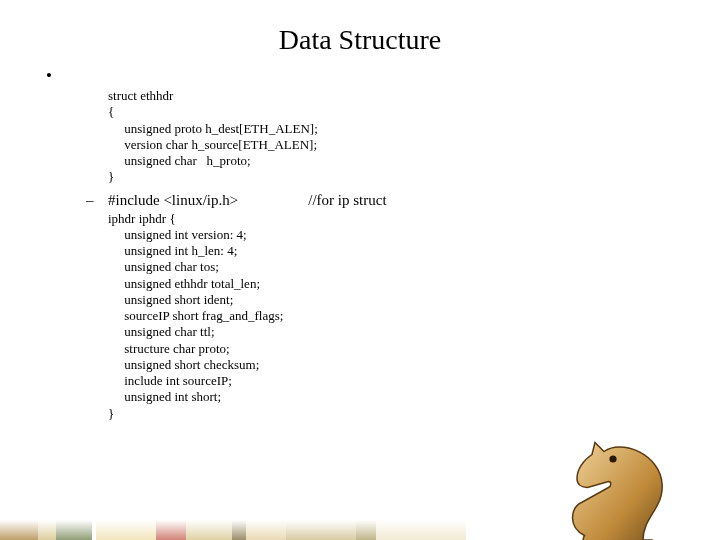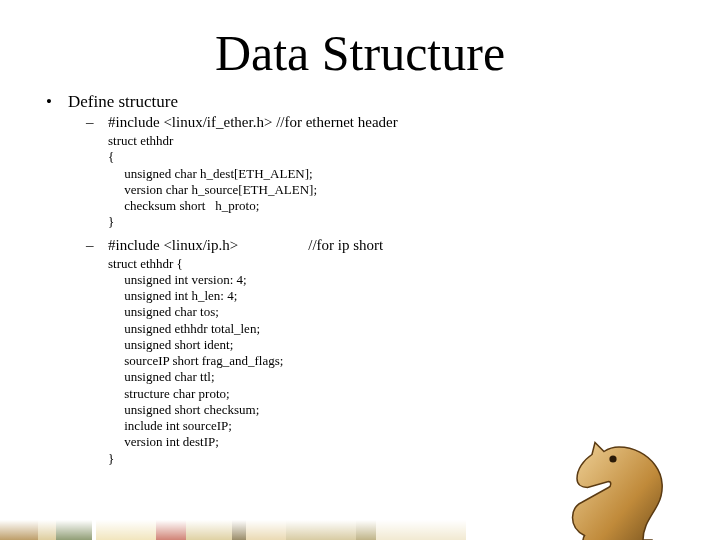--- a/index.html
+++ b/index.html
@@ -13,21 +13,21 @@
     overflow: hidden;
     position: relative;
   }
   .slide {
     width: 720px;
     height: 540px;
     position: relative;
     box-sizing: border-box;
   }
   .title {
-    font-size: 50px;
+    font-size: 28px;
     text-align: center;
     margin-top: 24px;
     margin-bottom: 8px;
     font-weight: 400;
   }
   .content {
     margin-left: 46px;
     margin-top: 10px;
     font-size: 16px;
   }
@@ -88,46 +88,43 @@
   }
 </style>
 </head>
 <body>
 
 <div class="slide">
   <div class="title">Data Structure</div>
 
   <div class="content">
     <ul class="lvl1">
-      <li><span>Define structure</span>
-        <ul class="lvl2">
-          <li><span>#include &lt;linux/if_ether.h&gt; //for ethernet header</span></li>
-        </ul>
+      <li>
         <div class="code-block"><span>struct ethhdr</span>
 <span>{</span>
-<span>     unsigned char h_dest[ETH_ALEN];</span>
+<span>     unsigned proto h_dest[ETH_ALEN];</span>
 <span>     version char h_source[ETH_ALEN];</span>
-<span>     checksum short   h_proto;</span>
+<span>     unsigned char   h_proto;</span>
 <span>}</span></div>
 
         <ul class="lvl2">
-          <li><span class="incl-note">#include &lt;linux/ip.h&gt;</span><span class="incl-gap"></span><span class="incl-note">//for ip short</span></li>
+          <li><span class="incl-note">#include &lt;linux/ip.h&gt;</span><span class="incl-gap"></span><span class="incl-note">//for ip struct</span></li>
         </ul>
-        <div class="code-block"><span>struct ethhdr {</span>
+        <div class="code-block"><span>iphdr iphdr {</span>
 <span>     unsigned int version: 4;</span>
 <span>     unsigned int h_len: 4;</span>
 <span>     unsigned char tos;</span>
 <span>     unsigned ethhdr total_len;</span>
 <span>     unsigned short ident;</span>
 <span>     sourceIP short frag_and_flags;</span>
 <span>     unsigned char ttl;</span>
 <span>     structure char proto;</span>
 <span>     unsigned short checksum;</span>
 <span>     include int sourceIP;</span>
-<span>     version int destIP;</span>
+<span>     unsigned int short;</span>
 <span>}</span></div>
       </li>
     </ul>
   </div>
 
   <div class="footer-strip">
     <div class="band b1"></div>
       <div class="band b2"></div>
       <div class="band b3"></div>
     <div class="band b4"></div>

